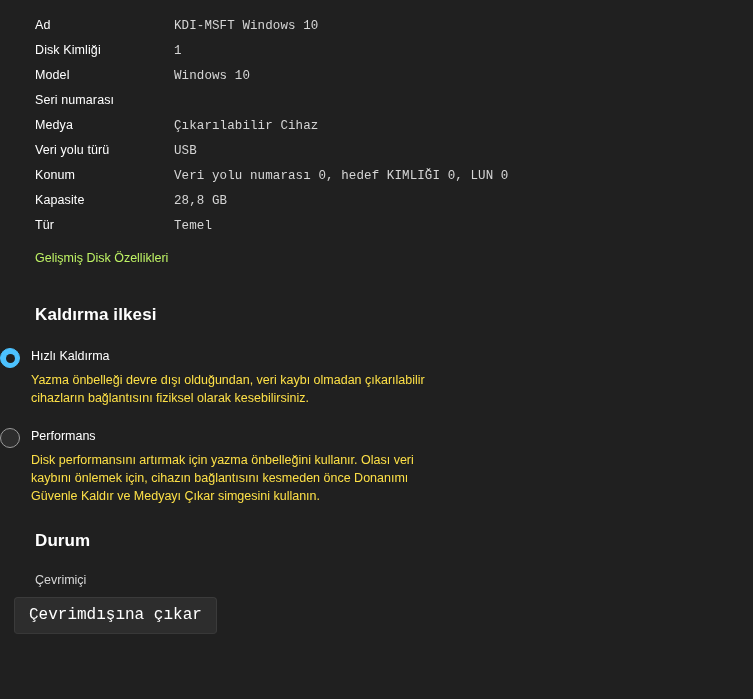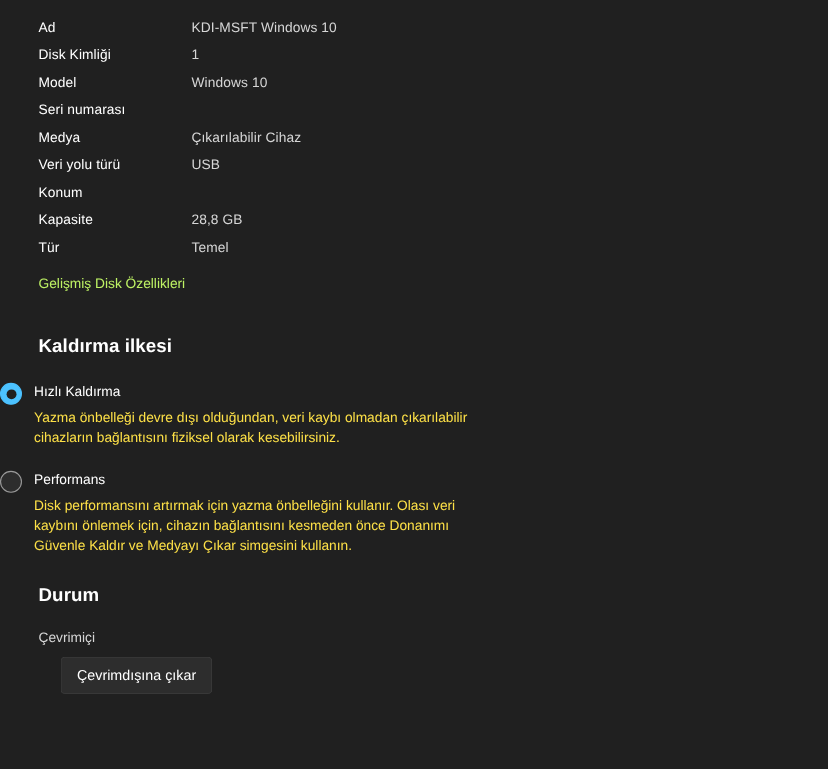--- a/index.html
+++ b/index.html
@@ -38,20 +38,21 @@
     width: 139px;
     flex: 0 0 139px;
     font-size: 12.5px;
     color: #ffffff;
     letter-spacing: 0.1px;
   }
   .prop-value {
     font-size: 12.5px;
     color: #d6d6d6;
     letter-spacing: 0.1px;
+    font-family: Liberation Mono, monospace;
   }
   .adv-link {
     padding: 8px 0 0 35px;
     font-size: 12.5px;
     color: #bef264;
     cursor: default;
   }
 
   
   .section-heading {
@@ -116,30 +117,30 @@
     margin-top: 6px;
   }
 
   
   .status-text {
     padding-left: 35px;
     font-size: 12.5px;
     color: #d6d6d6;
   }
   .btn {
-    margin-left: 55px;
+    margin-left: 14px;
     margin-top: 10px;
     display: inline-block;
     background: #2d2d2d;
     border: 1px solid #3b3b3b;
     border-bottom-color: #383838;
     border-radius: 4px;
     color: #ffffff;
-    font-size: 13px;
-    font-family: Liberation Sans, sans-serif;
+    font-size: 16px;
+    font-family: Liberation Mono, monospace;
     padding: 8px 14px 9px 14px;
     cursor: default;
   }
 
   .sp-1 { height: 40px; }
   .sp-2 { height: 22px; }
   .sp-3 { height: 22px; }
   .sp-4 { height: 22px; }
   .sp-5 { height: 16px; }
 </style>
@@ -176,20 +177,21 @@
       <div class="prop-value">Çıkarılabilir Cihaz</div>
     </div>
 
     <div class="prop-row">
       <div class="prop-label">Veri yolu türü</div>
       <div class="prop-value">USB</div>
     </div>
 
     <div class="prop-row">
       <div class="prop-label">Konum</div>
+      <div class="prop-value">Veri yolu numarası 0, hedef KIMLIĞI 0, LUN 0</div>
     </div>
 
     <div class="prop-row">
       <div class="prop-label">Kapasite</div>
       <div class="prop-value">28,8 GB</div>
     </div>
 
     <div class="prop-row">
       <div class="prop-label">Tür</div>
       <div class="prop-value">Temel</div>

